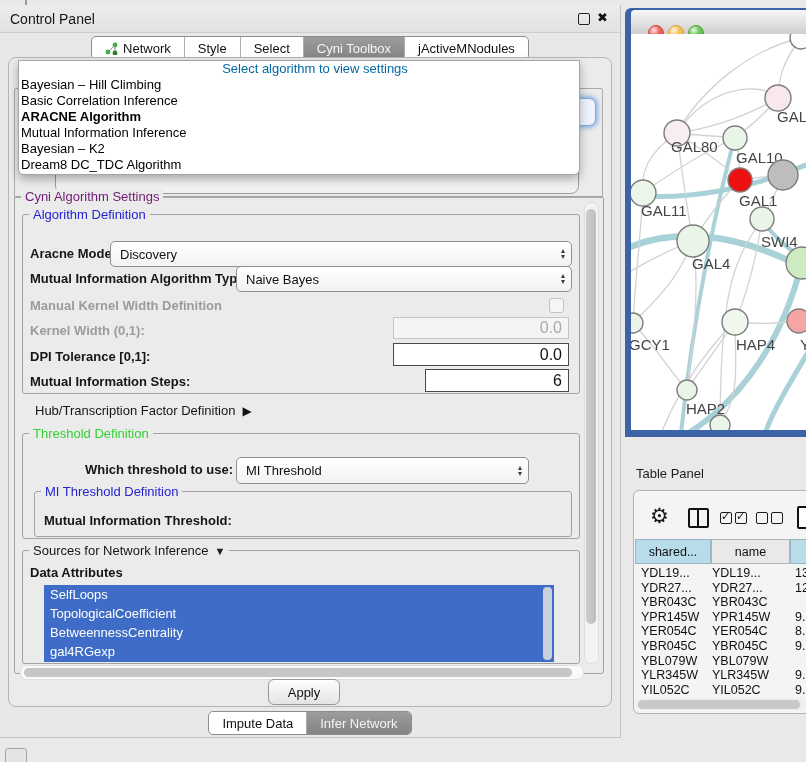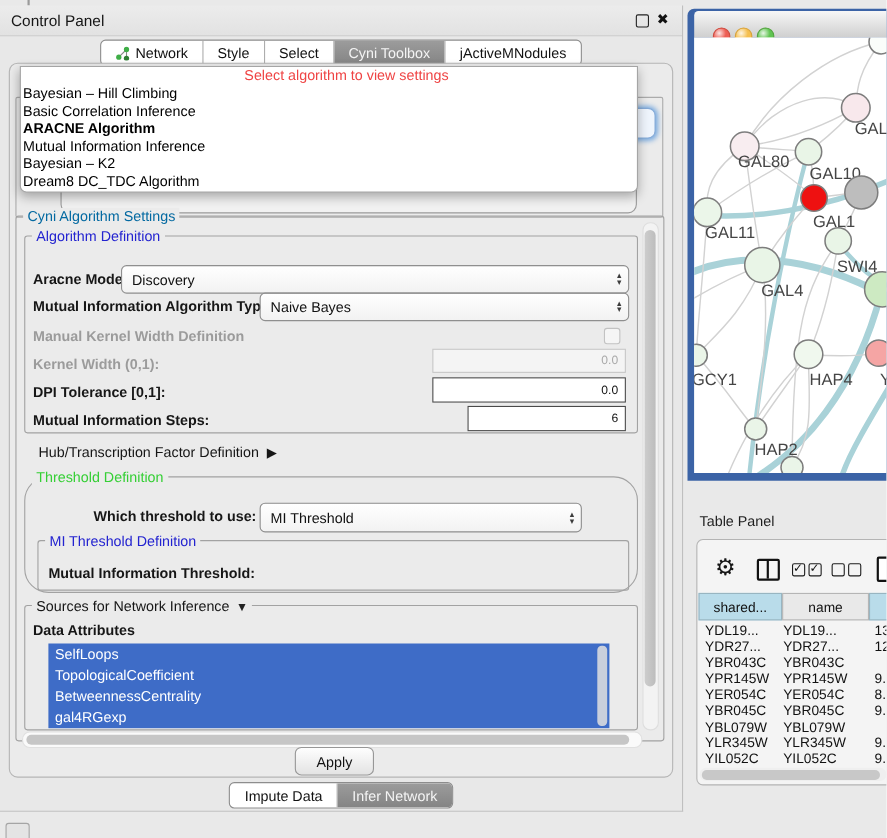--- a/index.html
+++ b/index.html
@@ -20,39 +20,39 @@
   .segbar .seg:last-child{border-right:none;}
   .segbar .seg.sel{background:linear-gradient(#9c9c9c,#848484);color:#f4f4f4;}
   
   .card{left:8px;top:52px;width:602px;height:648px;background:#ebebeb;border:1px solid #b5b5b5;border-radius:8px;}
   
   .ghost-group{left:14px;top:83px;width:587px;height:108px;border:1px solid #ababab;border-radius:2px;}
   .ghost-combo-focus{left:550px;top:93px;width:44px;height:26px;border:1px solid #86abd8;border-radius:7px;background:#eef4fc;box-shadow:0 0 5px 1.5px #79aadf;}
   .ghost-combo{left:55px;top:159px;width:522px;height:28px;border:1px solid #9b9b9b;border-radius:8px;background:#f1f1f1;}
   
   .popup{left:18px;top:55px;width:560px;height:113px;background:#fff;border:1px solid #a5a5a5;border-radius:0 0 6px 6px;box-shadow:0 4px 10px rgba(0,0,0,.3);font-size:13px;}
-  .popup .hdr{height:16px;line-height:16px;text-align:center;color:#ef4444;padding-left:32px;}
+  .popup .hdr{height:16px;line-height:16px;text-align:center;color:#0369a1;padding-left:32px;}
   .popup .item{height:16px;line-height:16px;padding-left:2px;color:#000;white-space:nowrap;}
   .popup .item.bold{font-weight:bold;}
   
   .group{border:1px solid #a2a2a2;border-radius:3px;}
   .group > .glabel{position:absolute;top:-8px;left:6px;background:#ebebeb;padding:0 4px;font-size:13px;white-space:nowrap;}
   .lbl{position:absolute;font-size:13px;font-weight:bold;color:#161616;white-space:nowrap;}
   .lbl.dis{color:#9b9b9b;}
   .plain{font-weight:normal;}
   .caret-r::after{content:"\25B6";font-size:12px;margin-left:7px;}
   .caret-d::after{content:"\25BC";font-size:11px;margin-left:6px;color:#222;}
   
   .combo{position:absolute;display:flex;align-items:center;background:linear-gradient(#ffffff,#f2f2f2);border:1px solid #8f8f8f;border-radius:5px;font-size:13px;color:#111;}
   .combo .val{flex:1;padding-left:9px;white-space:nowrap;overflow:hidden;}
   .combo .arrows{width:16px;display:flex;flex-direction:column;align-items:center;color:#3c3c3c;}
   .combo .arrows::before{content:"\25B4";font-size:8px;line-height:6px;}
   .combo .arrows::after{content:"\25BE";font-size:8px;line-height:6px;}
   
-  .tin{position:absolute;font-family:inherit;font-size:11px;text-align:right;padding:0 6px 0 2px;background:#fff;border:1.5px solid #4a4a4a;border-radius:0;color:#111;box-sizing:border-box;}
+  .tin{position:absolute;font-family:inherit;font-size:16px;text-align:right;padding:0 6px 0 2px;background:#fff;border:1.5px solid #4a4a4a;border-radius:0;color:#111;box-sizing:border-box;}
   .tin.dis{border:1px solid #c6c6c6;background:#f4f4f4;color:#a9a9a9;}
   .chk{position:absolute;width:13px;height:13px;border:1px solid #c2c2c2;border-radius:3px;background:#f5f5f5;}
   
   .sb-track-v{background:#f3f3f3;border:1px solid #dedede;border-radius:7px;}
   .sb-thumb{background:linear-gradient(90deg,#cdcdcd,#bdbdbd);border-radius:6px;}
   .sb-track-h{background:#fafafa;border:1px solid #e0e0e0;border-radius:7px;}
   .sb-thumb-h{background:#c6c6c6;border-radius:5px;}
   
   .attr-list{left:44px;top:580px;width:510px;height:77px;background:#3e6cc7;overflow:hidden;}
   .attr-list .row{height:19px;line-height:19px;padding-left:6px;color:#fff;font-size:13px;white-space:nowrap;}
@@ -130,21 +130,21 @@
           <div class="item">Bayesian – Hill Climbing</div>
           <div class="item">Basic Correlation Inference</div>
           <div class="item bold">ARACNE Algorithm</div>
           <div class="item">Mutual Information Inference</div>
           <div class="item">Bayesian – K2</div>
           <div class="item">Dream8 DC_TDC Algorithm</div>
         </div>
     </div>
 
     <div class="abs group" style="left:14px;top:191px;width:588px;height:476px;">
-      <span class="glabel" style="color:#0369a1;">Cyni Algorithm Settings</span>
+      <span class="glabel" style="color:#701a75;">Cyni Algorithm Settings</span>
     </div>
 
     <div class="abs sb-track-v" style="left:584px;top:197px;width:13px;height:460px;">
       <div class="sb-thumb" style="position:absolute;left:1px;top:6px;width:10px;height:415px;"></div>
     </div>
 
     <div class="abs group" style="left:22px;top:209px;width:556px;height:178px;">
       <span class="glabel" style="color:#2323d0;">Algorithm Definition</span>
     </div>
 
@@ -167,21 +167,21 @@
     <input class="tin dis" style="left: 393px; top: 312px; width: 176px; height: 22px;" readonly="" value="0.0">
 
     <span class="lbl" style="left:30px;top:344px;">DPI Tolerance [0,1]:</span>
     <input class="tin" style="left: 393px; top: 338px; width: 176px; height: 23px;" readonly="" value="0.0">
 
     <span class="lbl" style="left:30px;top:369px;">Mutual Information Steps:</span>
     <input class="tin" style="left: 425px; top: 364px; width: 144px; height: 23px;" readonly="" value="6">
 
     <span class="lbl plain caret-r" style="left:35px;top:398px;font-weight:normal;">Hub/Transcription Factor Definition</span>
 
-    <div class="abs group" style="left:22px;top:428px;width:556px;height:104px;border-radius:22px;">
+    <div class="abs group" style="left:22px;top:428px;width:556px;height:104px;">
       <span class="glabel" style="color:#35cf35;">Threshold Definition</span>
     </div>
 
     <span class="lbl" style="left:85px;top:457px;">Which threshold to use:</span>
     <div class="combo" style="left:236px;top:452px;width:291px;height:25px;">
       <span class="val">MI Threshold</span>
       <span class="arrows"></span>
     </div>
 
     <div class="abs group" style="left:34px;top:486px;width:536px;height:44px;">

